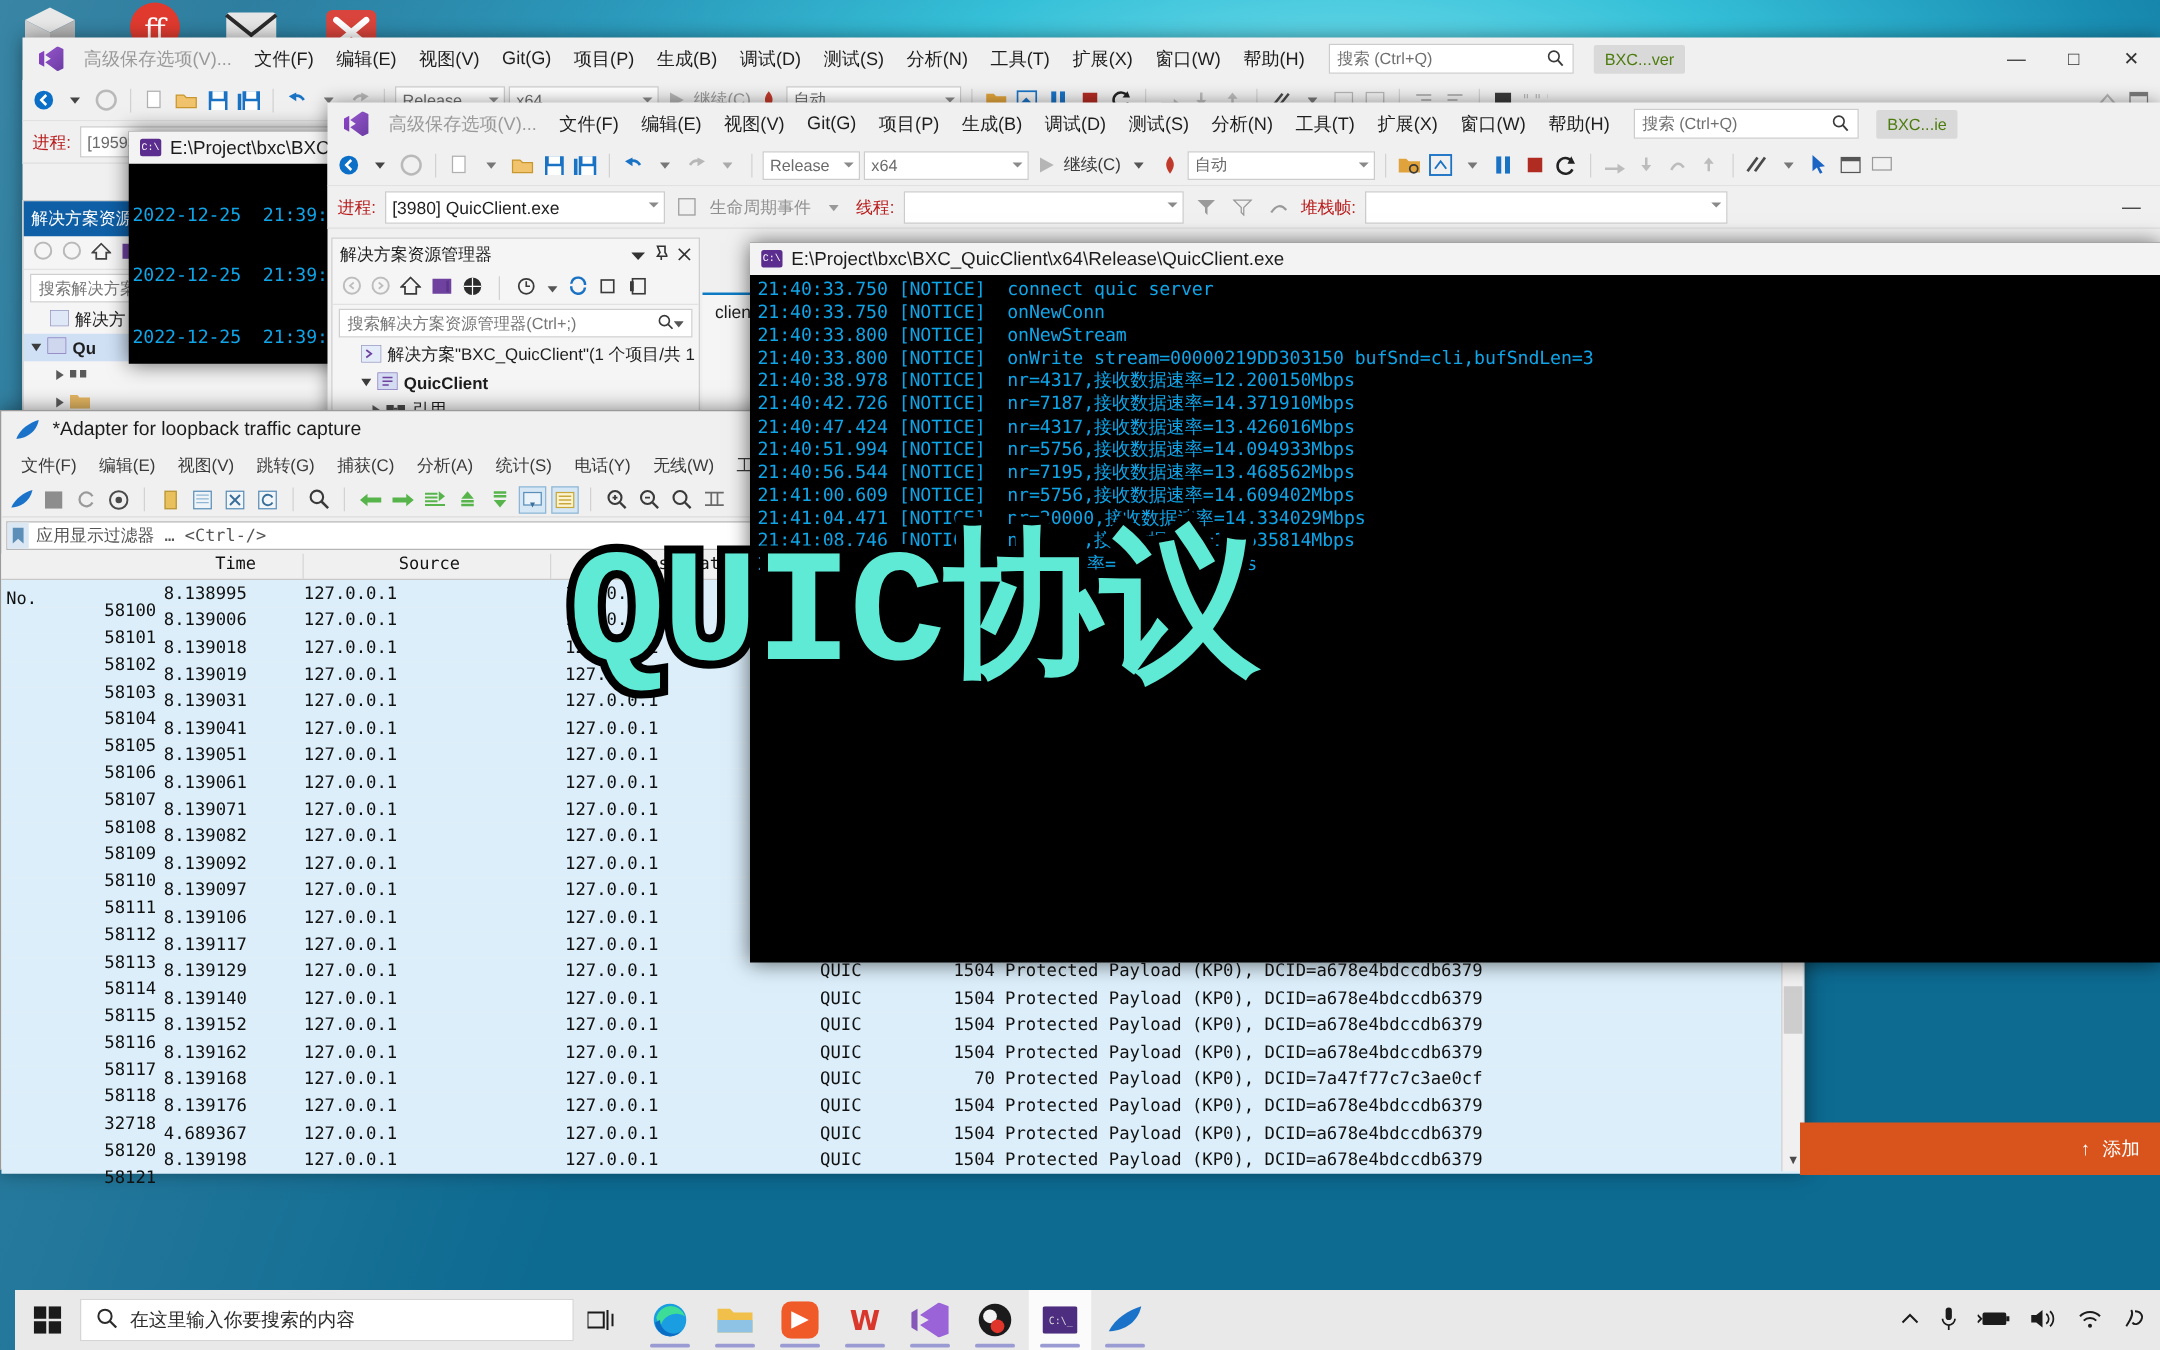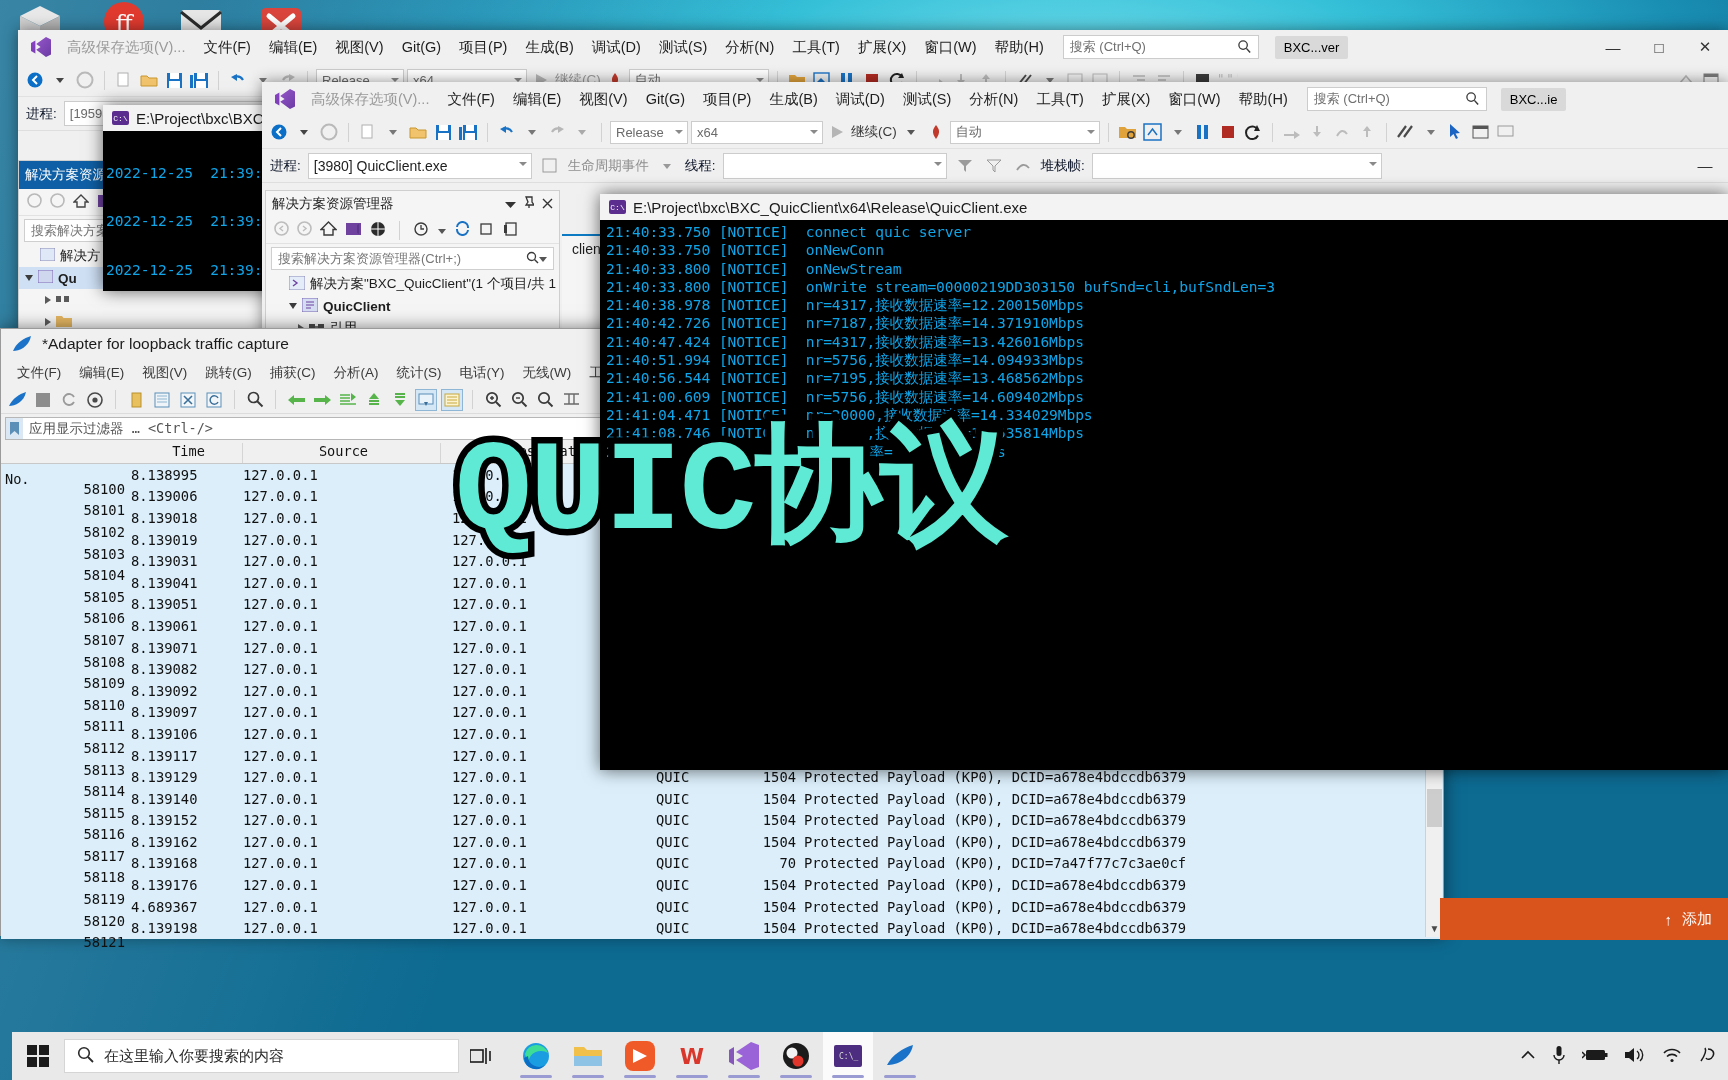--- a/index.html
+++ b/index.html
@@ -45,23 +45,23 @@
   }
   .vs-search .mag { position:absolute; right:6px; top:3px; }
   .vs-toolbar{ height:33px; display:flex; align-items:center; gap:3px; padding:0 6px; background:#f0f0f0; border-bottom:1px solid #e1e1e1;}
   .tb-sep{ width:1px; height:19px; background:#d2d2d2; margin:0 5px;}
   .tbtn{ width:22px; height:22px; display:flex; align-items:center; justify-content:center;}
   .combo{ height:23px; border:1px solid #ccc; background:#fff; display:flex; align-items:center;
           padding:0 16px 0 5px; color:#6b6b6b; font-size:13px; position:relative;}
   .combo .carr{ position:absolute; right:4px; top:8px; width:0;height:0;
                 border-left:4px solid transparent;border-right:4px solid transparent;border-top:4px solid #8a8a8a;}
   .vs-row2{ height:34px; display:flex; align-items:center; gap:7px; padding:0 8px; background:#f0f0f0; border-bottom:1px solid #dedede;}
-  .lbl{ color:#0f172a; font-size:13.5px;}
+  .lbl{ color:#b91c1c; font-size:13.5px;}
   .wbtn{ width:46px; height:32px; display:flex; align-items:center; justify-content:center; color:#333; font-size:15px;}
-  .tag{ background:#d9d9d9; color:#000000; font-size:13px; padding:4px 9px; border-radius:2px;}
+  .tag{ background:#d9d9d9; color:#4d7c0f; font-size:13px; padding:4px 9px; border-radius:2px;}
 
   
   .se { background:#f5f5f5; border:1px solid #cfcfcf; }
   .se-title{ display:flex; align-items:center; height:26px; padding:0 6px; font-size:13.5px; color:#1e1e1e;}
   .se-tb{ display:flex; align-items:center; gap:8px; height:27px; padding:0 8px; border-bottom:1px solid #e2e2e2;}
   .se-srch{ height:23px; margin:3px 5px; border:1px solid #cfcfcf; background:#fff; display:flex;
             align-items:center; padding:0 6px; color:#777; font-size:13px; position:relative;}
   .se-node{ display:flex; align-items:center; gap:5px; height:22px; padding-left:6px; font-size:13.5px; color:#1e1e1e; white-space:nowrap;}
   .se-node.sel{ background:#cfe0f5; font-weight:bold; }
   .tri{ width:0;height:0;border-top:4.5px solid transparent;border-bottom:4.5px solid transparent;border-left:6px solid #5a5a5a;}
@@ -1153,21 +1153,21 @@
       <div class="pk-row">
         <div class="c-no">58118</div>
         <div class="c-time">8.139168</div>
         <div class="c-src">127.0.0.1</div>
         <div class="c-dst">127.0.0.1</div>
         <div class="c-pro">QUIC</div>
         <div class="c-len">70</div>
         <div class="c-inf">Protected Payload (KP0), DCID=7a47f77c7c3ae0cf</div>
       </div>
       <div class="pk-row">
-        <div class="c-no">58119</div>
+        <div class="c-no">32718</div>
         <div class="c-time">8.139176</div>
         <div class="c-src">127.0.0.1</div>
         <div class="c-dst">127.0.0.1</div>
         <div class="c-pro">QUIC</div>
         <div class="c-len">1504</div>
         <div class="c-inf">Protected Payload (KP0), DCID=a678e4bdccdb6379</div>
       </div>
       <div class="pk-row">
         <div class="c-no">58120</div>
         <div class="c-time">4.689367</div>

